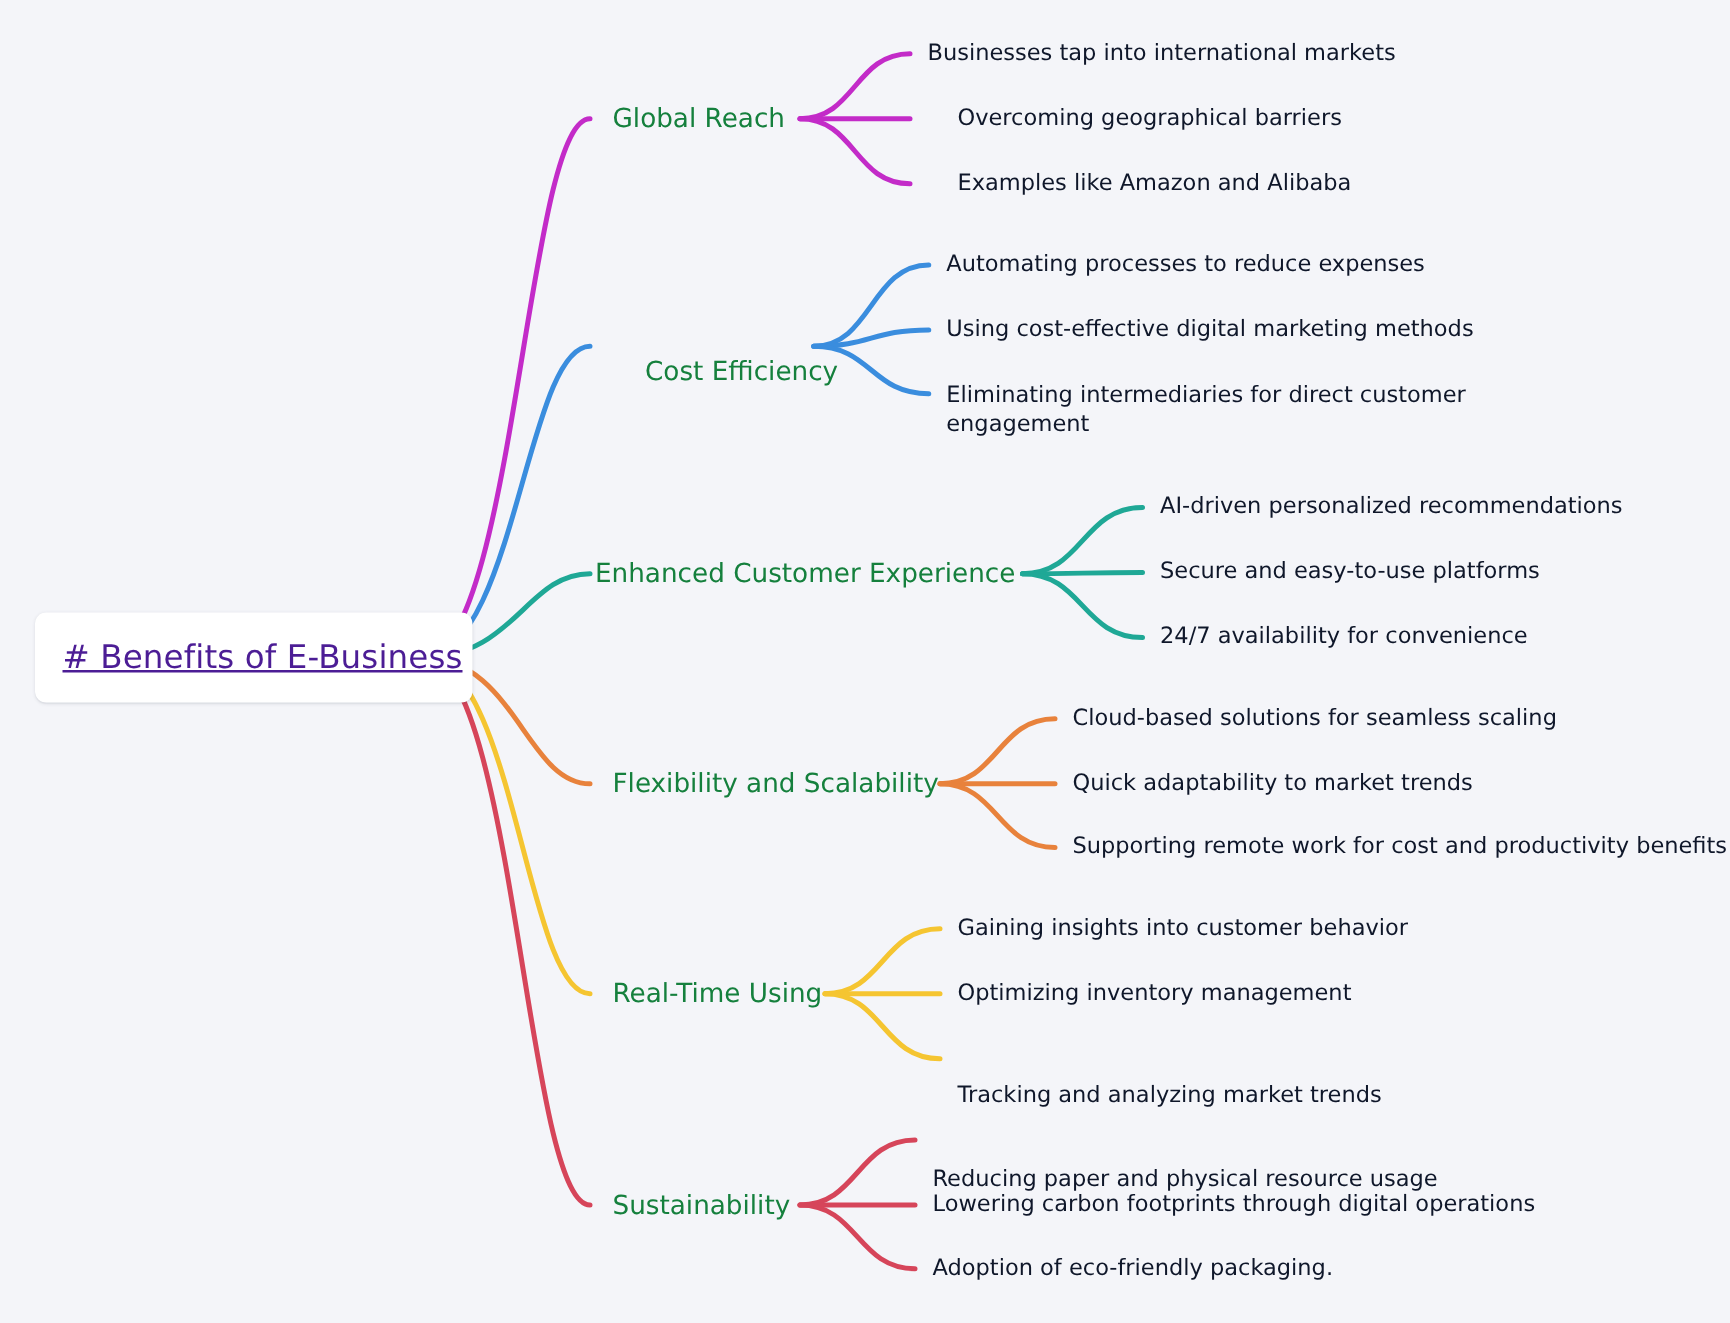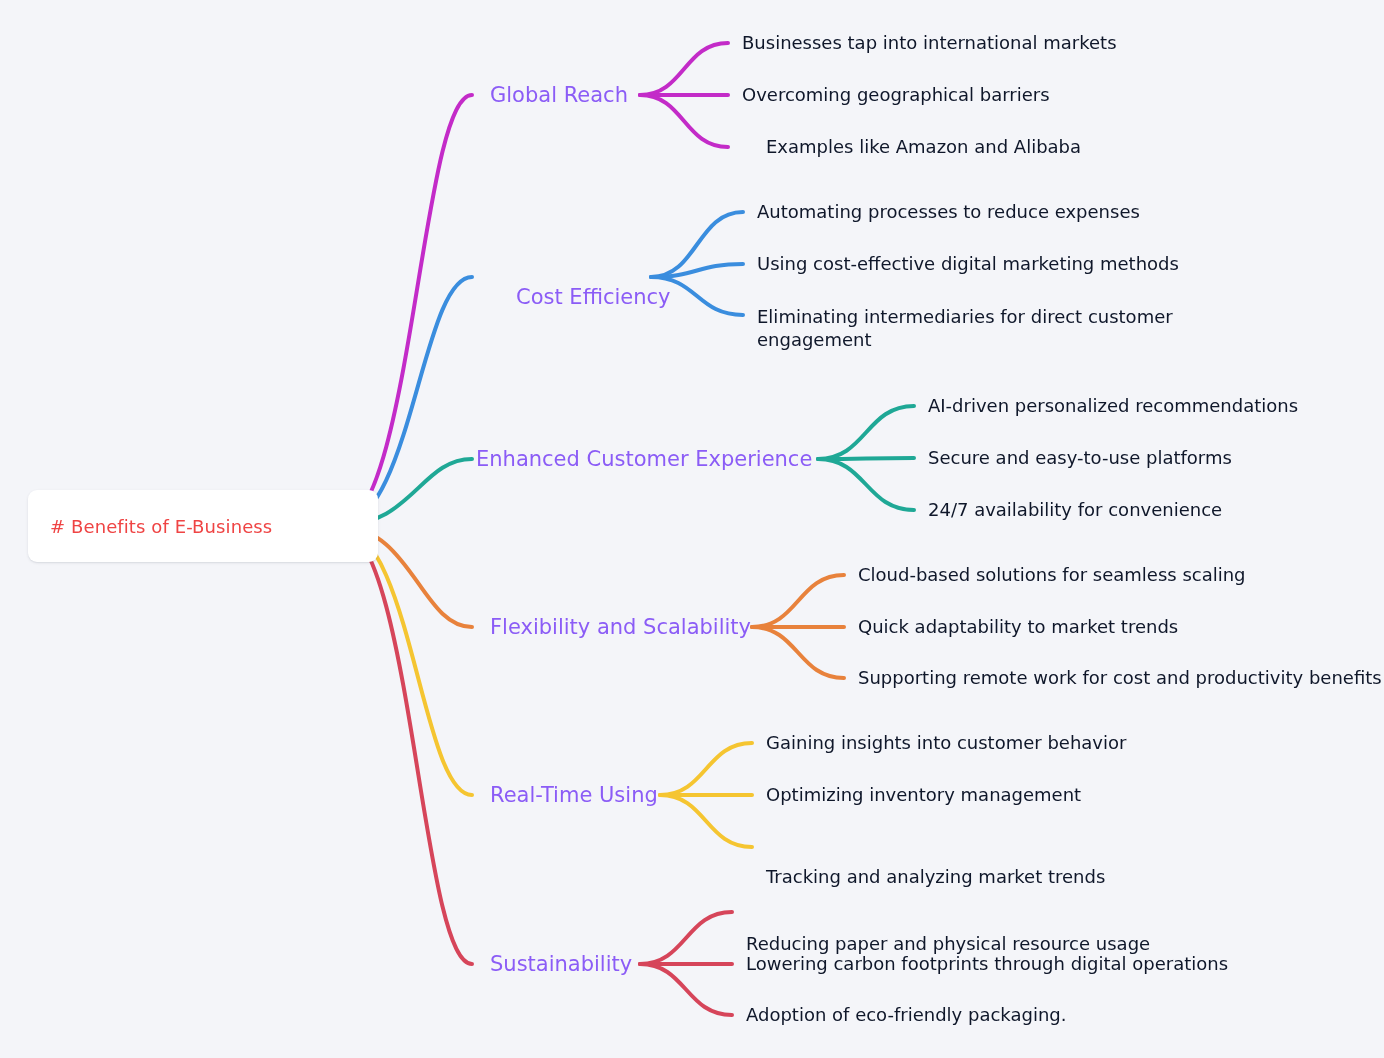--- a/index.html
+++ b/index.html
@@ -46,28 +46,29 @@
     height: 72px;
     background: #ffffff;
     border-radius: 9px;
     box-shadow: 0 1px 3px rgba(40, 50, 70, 0.10), 0 1px 1px rgba(40,50,70,0.05);
     display: flex;
     align-items: center;
     box-sizing: border-box;
     padding-left: 22px;
   }
   .root-text {
-    font-size: 18px;
-    color: #ef4444;
+    font-size: 26px;
+    color: #4c1d95;
     letter-spacing: 0.1px;
     white-space: nowrap;
+    text-decoration: underline;
   }
   .branch-label {
     font-size: 21px;
-    color: #8b5cf6;
+    color: #15803d;
     transform: translateY(-50%);
     white-space: nowrap;
   }
   .leaf-label {
     font-size: 18px;
     color: #0f172a;
     transform: translateY(-50%);
   }
   .leaf-label.wrapped {
     transform: translateY(-50%);
@@ -107,21 +108,21 @@
       <path d="M 640 964 C 686 964, 686 1015, 732 1015" class="edge" stroke="#d6455a" stroke-width="4"></path>
     </svg>
 
   <div class="root-node">
     <span class="root-text"># Benefits of E-Business</span>
   </div>
 
   <div id="labels-layer">
       <div class="node-label branch-label" style="left: 490px; top: 95px;">Global Reach</div>
       <div class="node-label leaf-label" style="left: 742px; top: 43px;">Businesses tap into international markets</div>
-      <div class="node-label leaf-label" style="left: 742px; top: 95px; text-align: right;">Overcoming geographical barriers</div>
+      <div class="node-label leaf-label" style="left: 766px; top: 95px; text-align: right;">Overcoming geographical barriers</div>
       <div class="node-label leaf-label" style="left: 742px; top: 147px; margin-left: 24px;">Examples like Amazon and Alibaba</div>
       <div class="node-label branch-label" style="left: 516px; top: 277px; margin-top: 20px;">Cost Efficiency</div>
       <div class="node-label leaf-label" style="left: 757px; top: 212px;">Automating processes to reduce expenses</div>
       <div class="node-label leaf-label" style="left: 757px; top: 264px;">Using cost-effective digital marketing methods</div>
       <div class="node-label leaf-label wrapped" style="left: 757px; top: 328px;">Eliminating intermediaries for direct customer engagement</div>
       <div class="node-label branch-label" style="left: 476px; top: 459px;">Enhanced Customer Experience</div>
       <div class="node-label leaf-label" style="left: 928px; top: 406px;">AI-driven personalized recommendations</div>
       <div class="node-label leaf-label" style="left: 928px; top: 458px;">Secure and easy-to-use platforms</div>
       <div class="node-label leaf-label" style="left: 928px; top: 510px;">24/7 availability for convenience</div>
       <div class="node-label branch-label" style="left: 490px; top: 627px;">Flexibility and Scalability</div>

